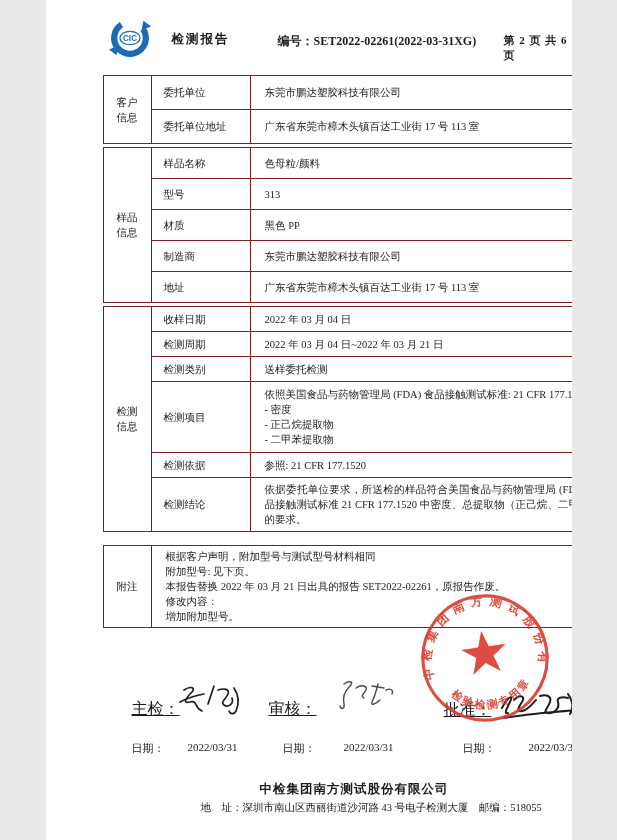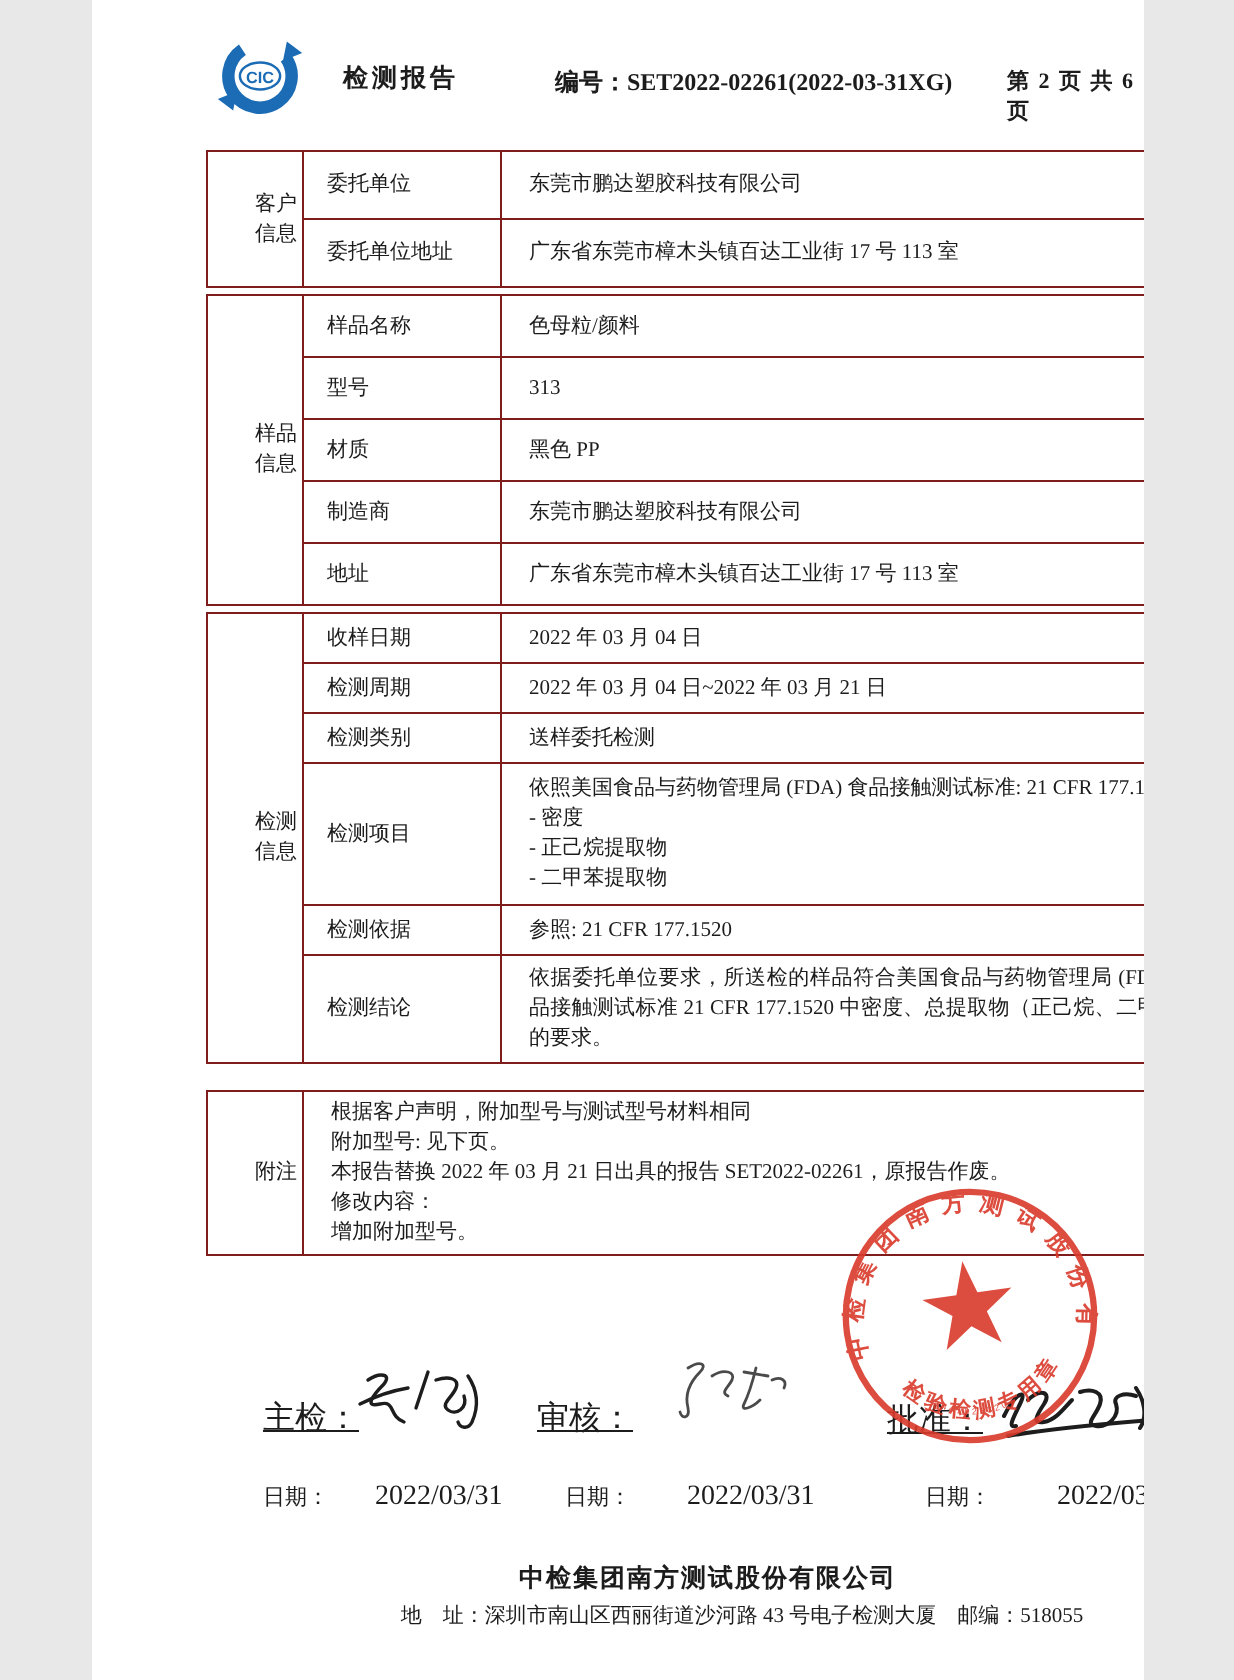--- a/index.html
+++ b/index.html
@@ -14,31 +14,31 @@
   .hdr-title{font-weight:bold;font-size:12.5px;letter-spacing:2px;}
   .hdr-no{font-weight:bold;font-size:12px;}
   .hdr-page{font-weight:bold;font-size:11px;letter-spacing:1px;}
   
   table.sec{
     position:absolute;left:57px;width:506px;border-collapse:collapse;
     table-layout:fixed;font-size:10.5px;
   }
   table.sec td{border:1px solid #7f1d1d;vertical-align:middle;line-height:15px;}
   col.c1{width:48px;} col.c2{width:99px;} col.c3{width:359px;}
-  td.grp{text-align:right;white-space:pre-line;line-height:19px;padding:2px;}
+  td.grp{text-align:center;white-space:pre-line;line-height:19px;padding:2px;}
   td.lbl{padding:2px 4px 2px 12px;}
   td.val{padding:2px 8px 2px 14px;}
   .h34{height:34px;} .h31{height:31px;} .h25{height:25px;}
   td.multi{white-space:pre-line;line-height:15.5px;padding-top:5px;padding-bottom:5px;text-align:justify;}
   td.concl{line-height:15.5px;padding-top:4px;padding-bottom:4px;text-align:justify;}
   td.notes{white-space:pre-line;line-height:24px;padding-top:3px;padding-bottom:3px;}
   
   .sig-label{font-size:16px;text-decoration:underline;}
   .date-label{font-size:11px;}
-  .date-val{font-size:14px;font-family:"Liberation Serif","DejaVu Serif",serif;}
+  .date-val{font-size:11px;font-family:"Liberation Serif","DejaVu Serif",serif;}
   
   .ft-company{width:617px;text-align:center;font-weight:bold;font-size:12.5px;letter-spacing:1px;}
   .ft-line{width:617px;text-align:center;font-size:10.5px;margin-left:17px;}
   .ft-link{color:#0000cc;text-decoration:underline;font-family:"Liberation Mono","DejaVu Sans Mono",monospace;font-size:10px;}
   
   .stamp{transform:rotate(-8deg);opacity:0.9;}
 </style>
 </head>
 <body>
 

